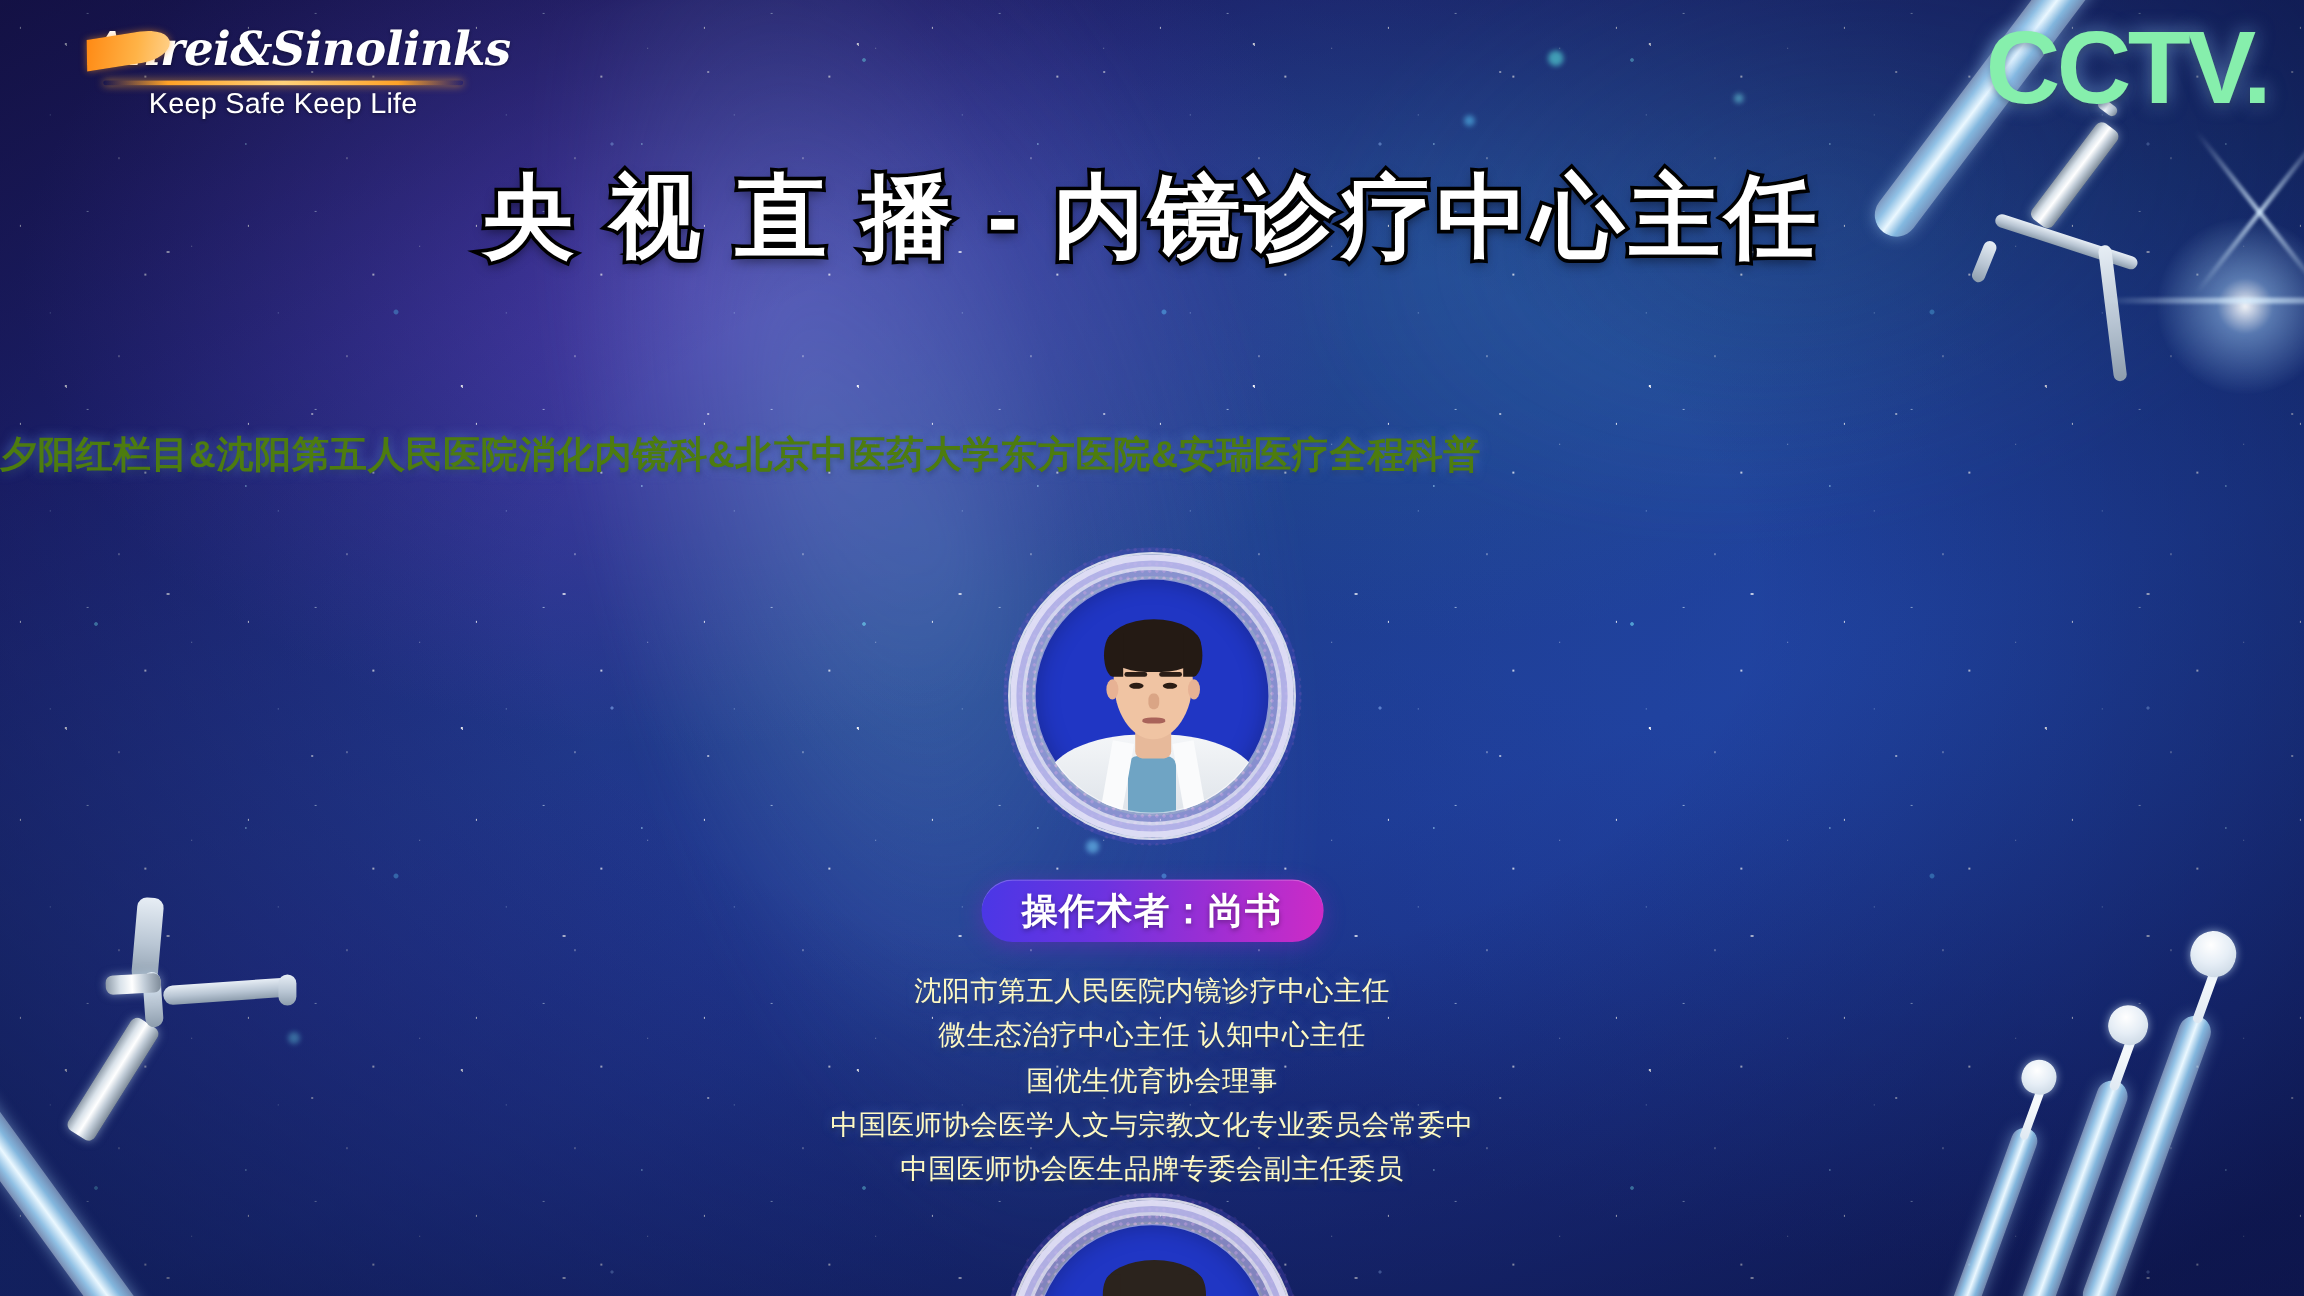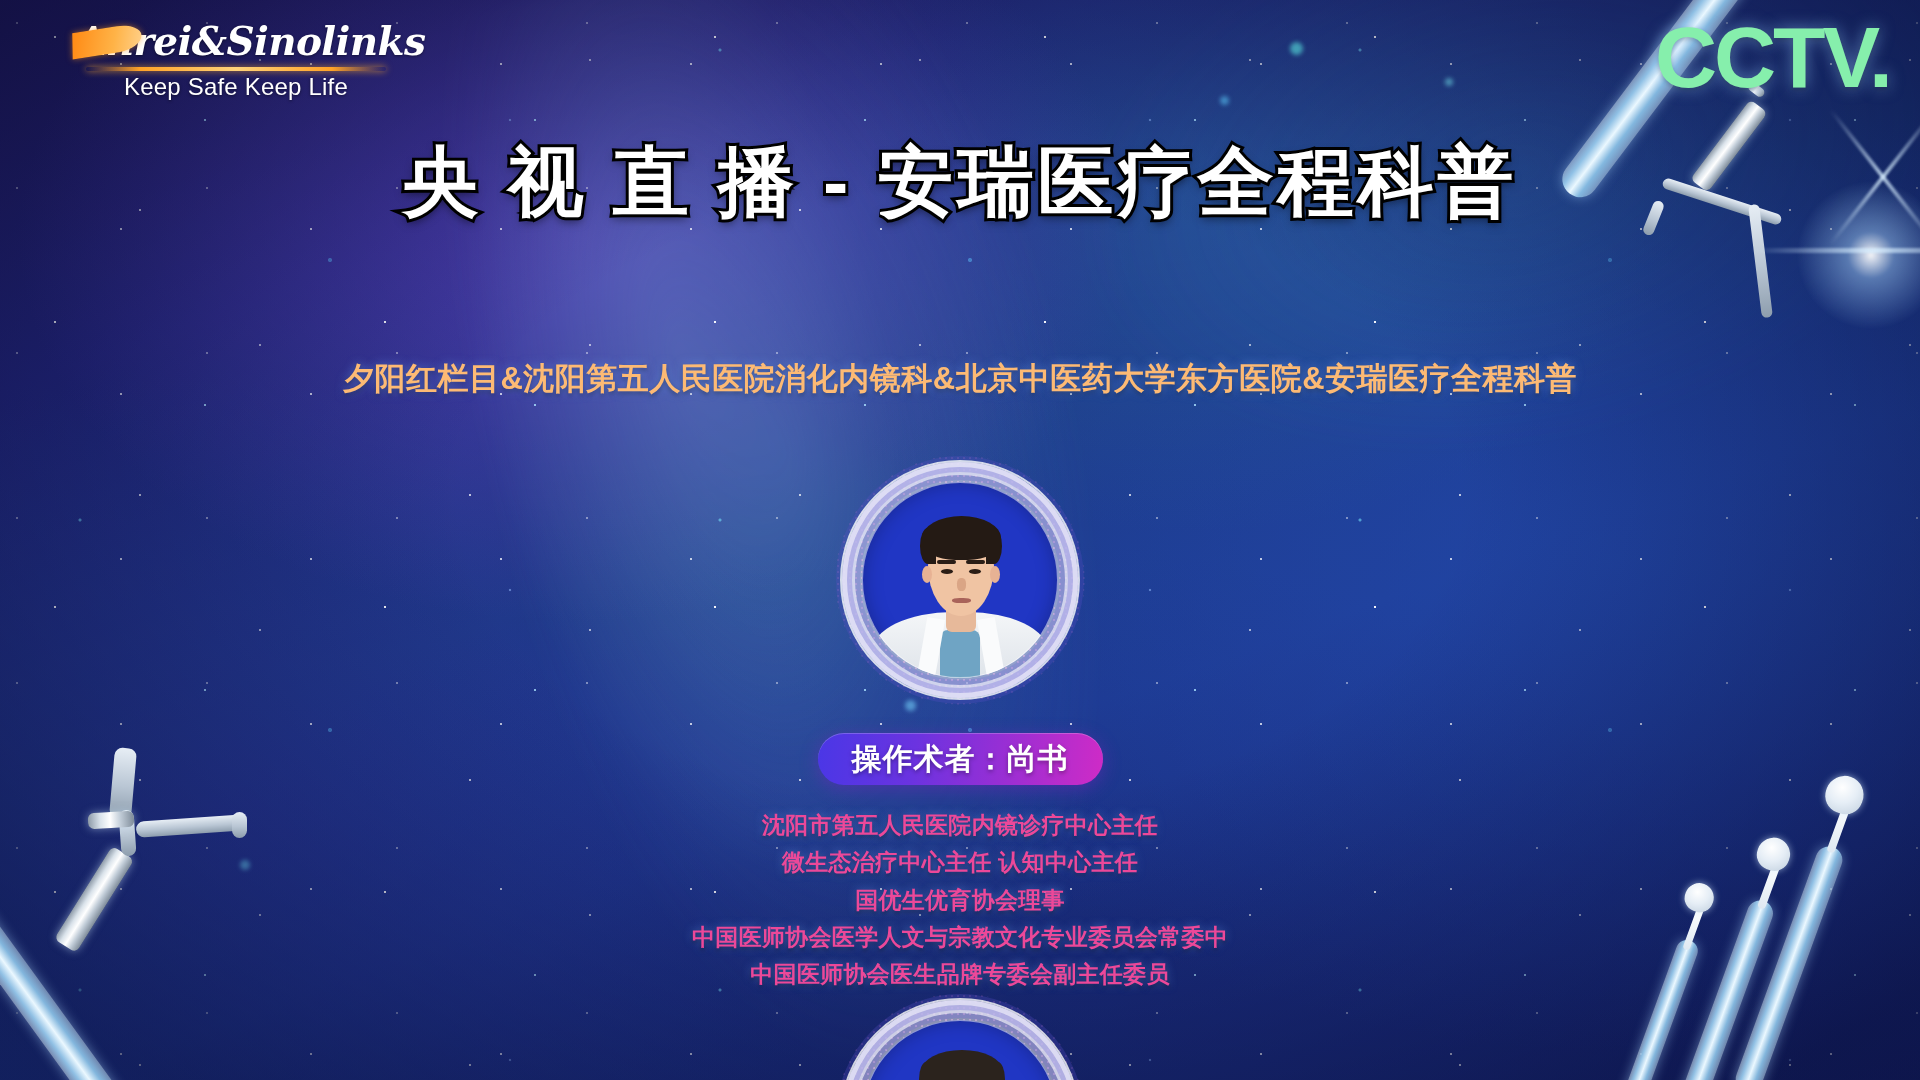--- a/index.html
+++ b/index.html
@@ -109,22 +109,22 @@
     -webkit-text-stroke:6px #000;
     paint-order:stroke fill;
     text-shadow:0 4px 10px rgba(0,0,0,.55);
   }
   .title-time {
     position:absolute; left:0; right:0; top:265px; text-align:center;
     font-size:52px; font-weight:700; color:#ffffff; letter-spacing:1px;
     text-shadow:0 0 14px rgba(120,170,255,.75), 0 3px 7px rgba(0,0,0,.5);
   }
   .title-sub {
-    position:absolute; left:0; right:0; top:358px; text-align:center;
-    font-size:31px; font-weight:700; color:#fdba74; letter-spacing:.5px;
+    position:absolute; left:0; right:0; top:358px; text-align:left;
+    font-size:31px; font-weight:700; color:#4d7c0f; letter-spacing:.5px;
     text-shadow:0 0 10px rgba(110,160,255,.65), 0 2px 5px rgba(0,0,0,.5);
   }
 
   
   .people { position:absolute; left:0; right:0; top:455px; display:flex;flex-direction:column; }
   .person { flex:1 1 0; display:flex; flex-direction:column; align-items:center; }
 
   .halftone {
     position:absolute; width:250px; height:250px; top:0;
     border-radius:50%;
@@ -168,21 +168,21 @@
     display:flex; align-items:center; justify-content:center;
     border-radius:26px;
     background:linear-gradient(96deg,#4a37e6 0%,#6b33e0 34%,#a02ed2 70%,#cf2bc6 100%);
     color:#fff; font-size:30px; font-weight:700; letter-spacing:1px;
     box-shadow:0 4px 18px rgba(120,40,190,.48), inset 0 1px 0 rgba(255,255,255,.22);
     text-shadow:0 2px 4px rgba(0,0,0,.35);
     white-space:nowrap;
   }
   .creds { margin-top:22px; text-align:center; }
   .creds div {
-    font-size:23px; font-weight:700; color:#ec4899; line-height:1.62;
+    font-size:23px; font-weight:400; color:#fef9c3; line-height:1.62;
     letter-spacing:.3px;
     text-shadow:0 0 8px rgba(110,160,255,.55), 0 2px 4px rgba(0,0,0,.55);
     white-space:nowrap;
   }
 
   
   .instrument { position:absolute; pointer-events:none; }
   .shaft {
     position:absolute; border-radius:40px;
     background:linear-gradient(90deg,
@@ -281,21 +281,21 @@
     <div class="brand-wordmark">
       <div class="brand-swoosh"></div>
       <span>Anrei&amp;Sinolinks</span>
     </div>
     <div class="brand-rule"></div>
     <div class="brand-tagline">Keep Safe Keep Life</div>
   </div>
 
   <div class="cctv-logo">CCTV.</div>
 
-  <div class="title-main">央 视 直 播 - 安瑞医疗全程科普</div>
+  <div class="title-main">央 视 直 播 - 内镜诊疗中心主任</div>
   <div class="title-sub">夕阳红栏目&amp;沈阳第五人民医院消化内镜科&amp;北京中医药大学东方医院&amp;安瑞医疗全程科普</div>
 
   <div class="people">
 
     <div class="person">
       <div style="position:relative;width:250px;height:250px;display:flex;align-items:center;justify-content:center;">
         <div class="halftone"></div>
         <div class="avatar-wrap">
           <div class="avatar">
             <div class="ph-body" style="left:10px;width:176px;height:66px;background:linear-gradient(180deg,#f4f6f8 0%,#dfe4ea 100%);"></div>

